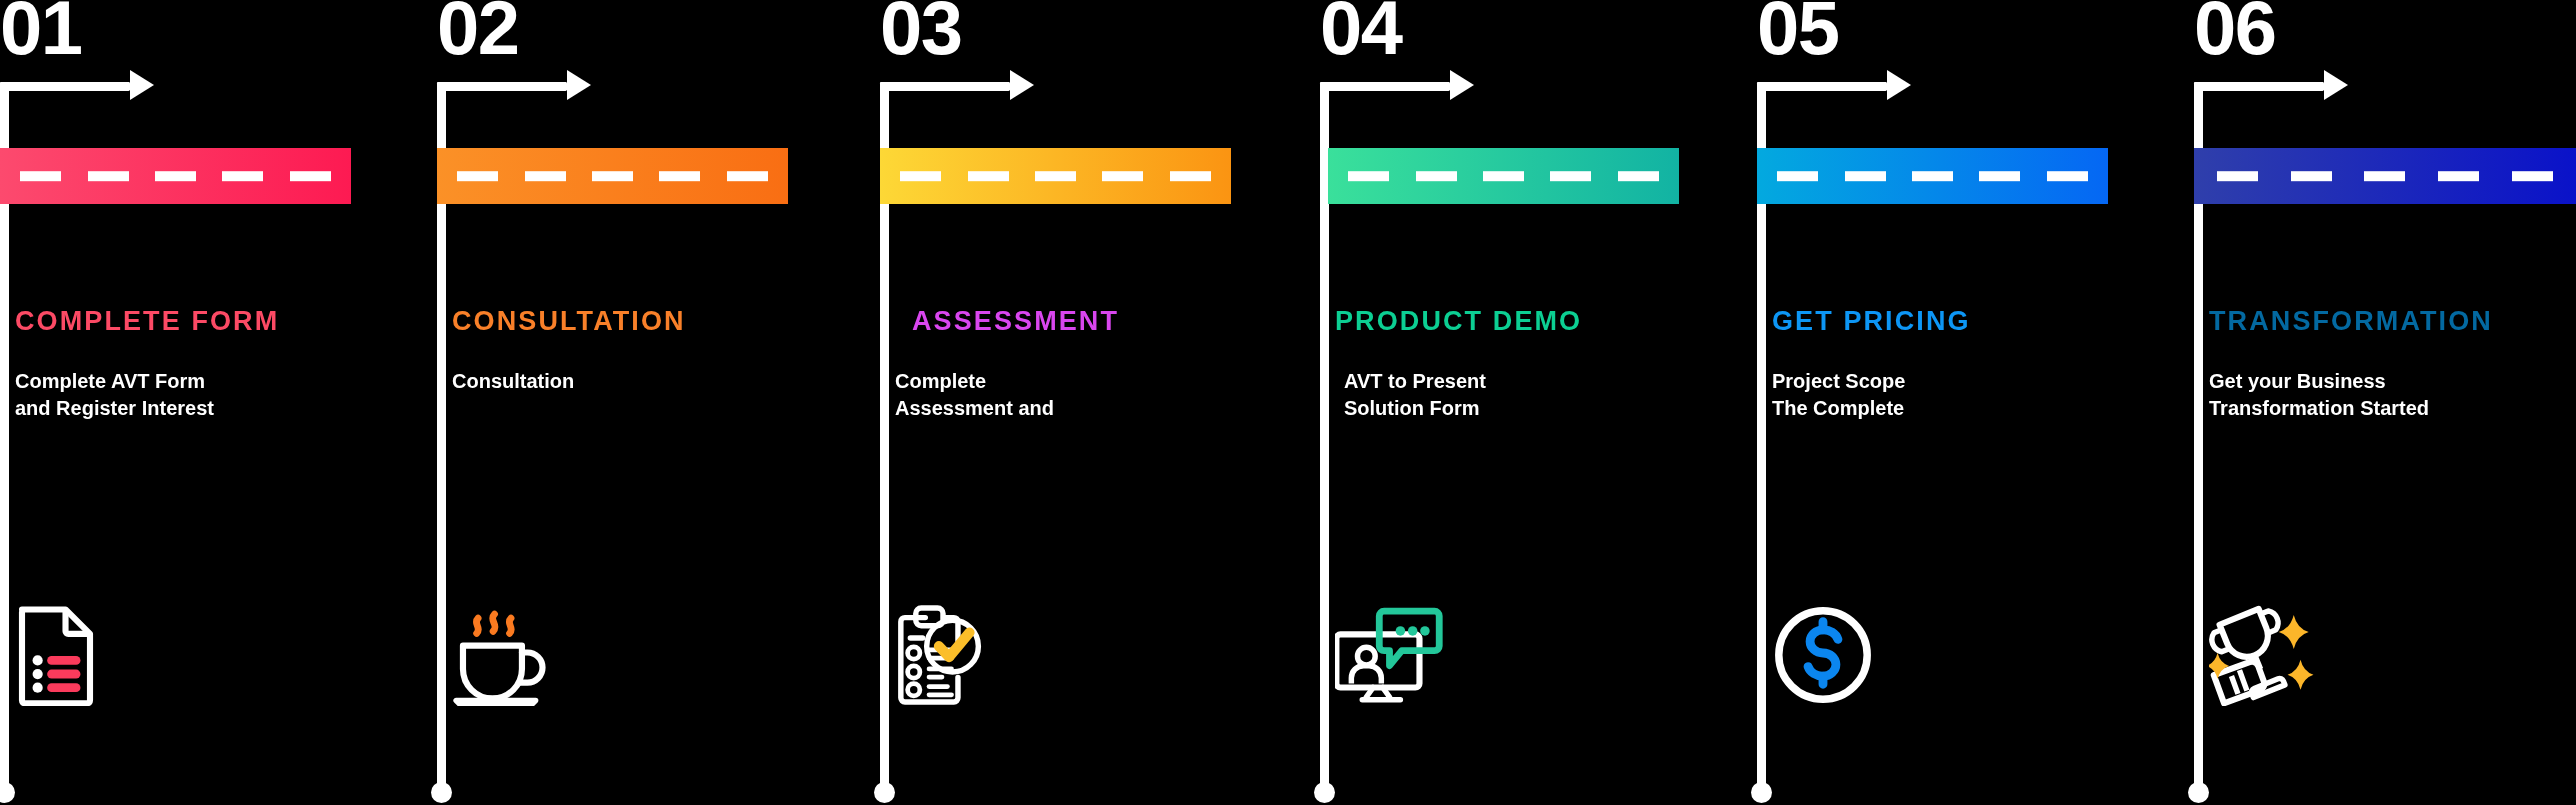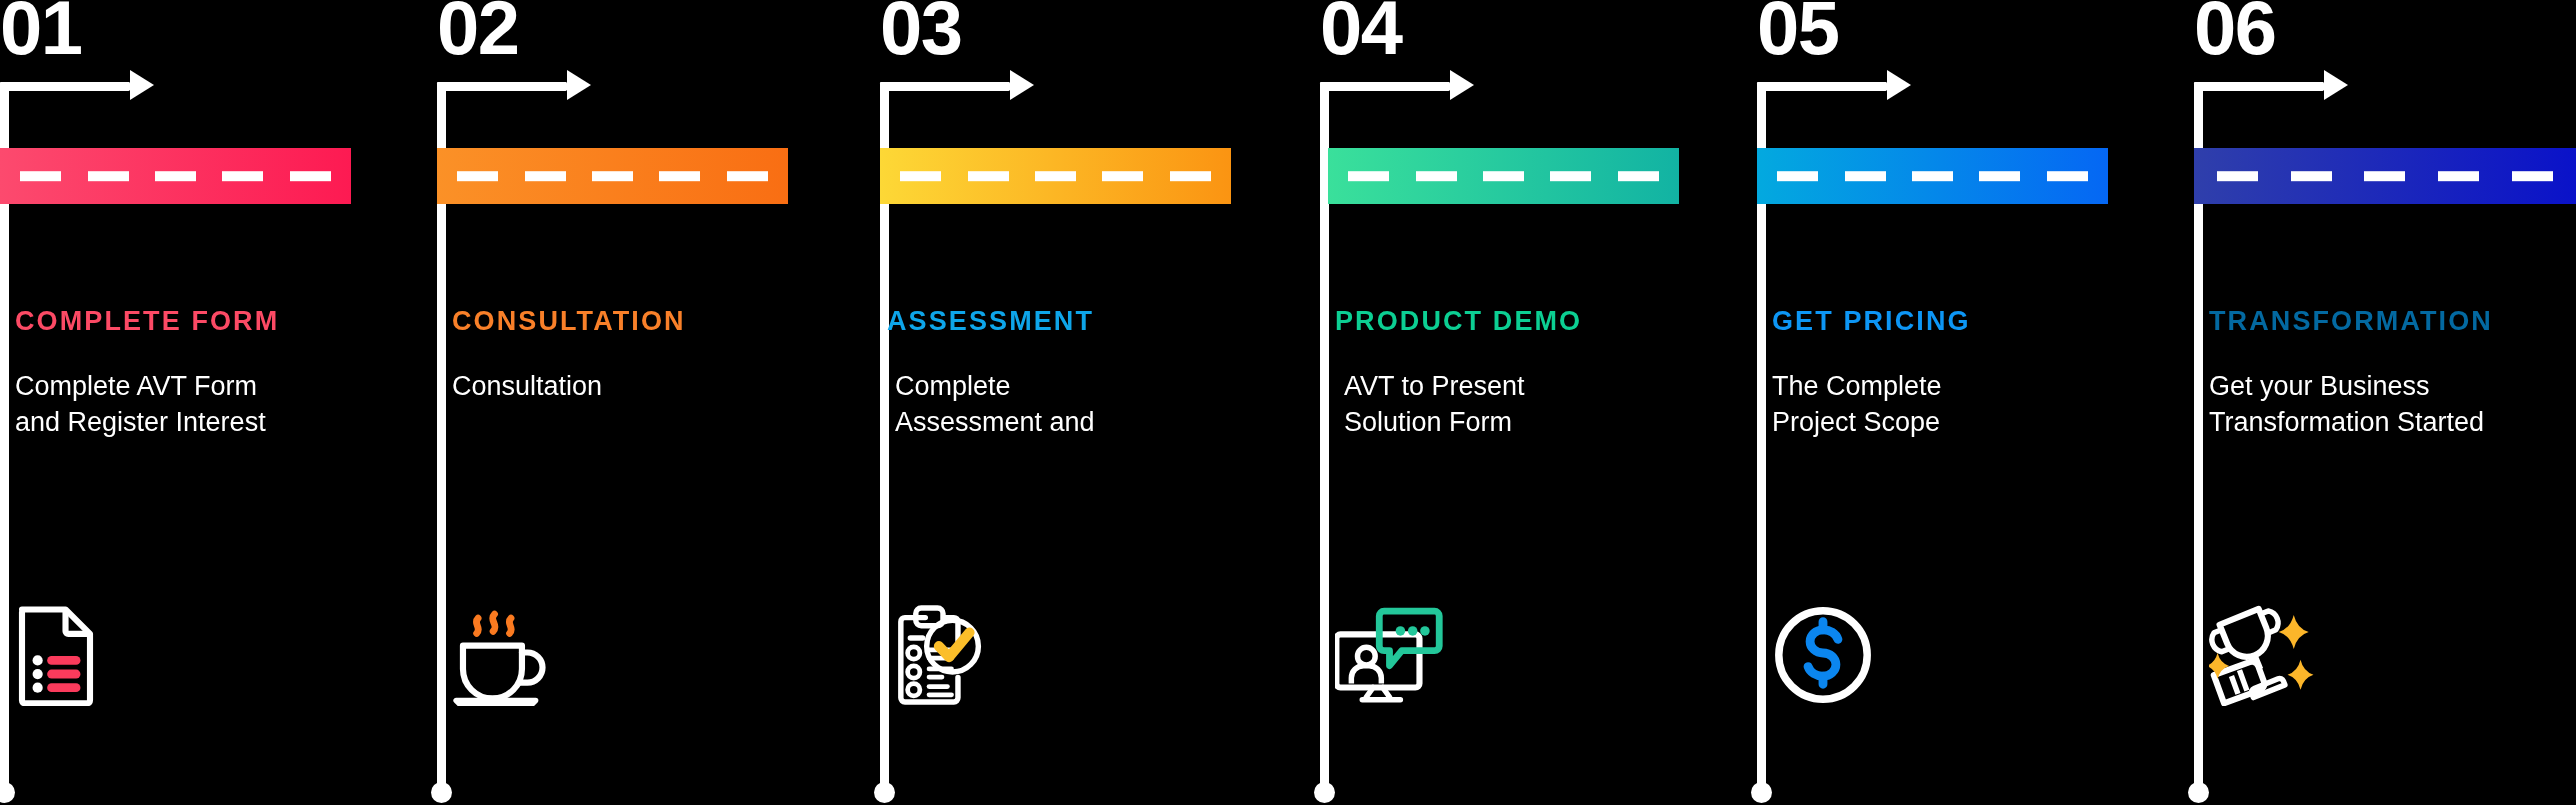--- a/index.html
+++ b/index.html
@@ -91,22 +91,22 @@
     top: 308px;
     font-size: 27px;
     font-weight: 700;
     letter-spacing: 2.1px;
     line-height: 1;
     white-space: nowrap;
   }
   .desc {
     position: absolute;
     top: 368px;
-    font-size: 27px;
-    font-weight: 400;
+    font-size: 20px;
+    font-weight: 700;
     color: #ffffff;
     line-height: 1.35;
   }
   
   .icon-wrap {
     position: absolute;
     bottom: 12.3px;
   }
   .icon-wrap svg { display: block; }
 </style>
@@ -186,21 +186,21 @@
       </div>
       <div class="band" style="width: 351px; background: linear-gradient(90deg, rgb(253, 216, 54), rgb(251, 148, 18));">
         <div class="band-dashes">
           <div class="dash"></div>
           <div class="dash"></div>
           <div class="dash"></div>
           <div class="dash"></div>
           <div class="dash"></div>
         </div>
       </div>
-      <div class="label" style="color: #0ea5e9; left: 7px;">ASSESSMENT</div>
+      <div class="label" style="color: #d946ef; left: 32px;">ASSESSMENT</div>
       <div class="desc" style="left: 15px; width: 328px;">
         <div>Complete</div>
         <div>Assessment and</div>
       </div>
       <div class="icon-wrap" style="left: 15px;">
         <svg width="96" height="102" viewBox="0 0 140 150">
         <path d="M30 20 h14 M26 20 H14 a6 6 0 0 0 -6 6 v112 a6 6 0 0 0 6 6 h72 a6 6 0 0 0 6 -6 V108
                  M92 54 V26 a6 6 0 0 0 -6 -6 H72" fill="none" stroke="#fff" stroke-width="8" stroke-linejoin="round" stroke-linecap="round"></path>
         <rect x="30" y="6" width="40" height="26" rx="8" fill="none" stroke="#fff" stroke-width="8"></rect>
         <rect x="18" y="46" width="26" height="8" rx="4" fill="#fff"></rect>
@@ -263,22 +263,22 @@
         <div class="band-dashes">
           <div class="dash"></div>
           <div class="dash"></div>
           <div class="dash"></div>
           <div class="dash"></div>
           <div class="dash"></div>
         </div>
       </div>
       <div class="label" style="color: rgb(13, 150, 245); left: 15px;">GET PRICING</div>
       <div class="desc" style="left: 15px; width: 328px;">
+        <div>Project Scope</div>
         <div>The Complete</div>
-        <div>Project Scope</div>
       </div>
       <div class="icon-wrap" style="left: 15px;">
         <svg width="102" height="102" viewBox="0 0 150 150">
         <circle cx="75" cy="75" r="65" fill="none" stroke="#fff" stroke-width="11"></circle>
         <path d="M97 52 a22 20 0 0 0 -22 -14 a19 17 0 0 0 0 34 a19 17 0 0 1 0 34 a22 20 0 0 1 -22 -14" fill="none" stroke="#0b86ef" stroke-width="13" stroke-linecap="round"></path>
         <path d="M75 26 v12 M75 106 v12" fill="none" stroke="#0b86ef" stroke-width="13" stroke-linecap="round"></path>
       </svg>
       </div>
     </div>
     <div class="step" style="left: 2194px; width: 382px;">

